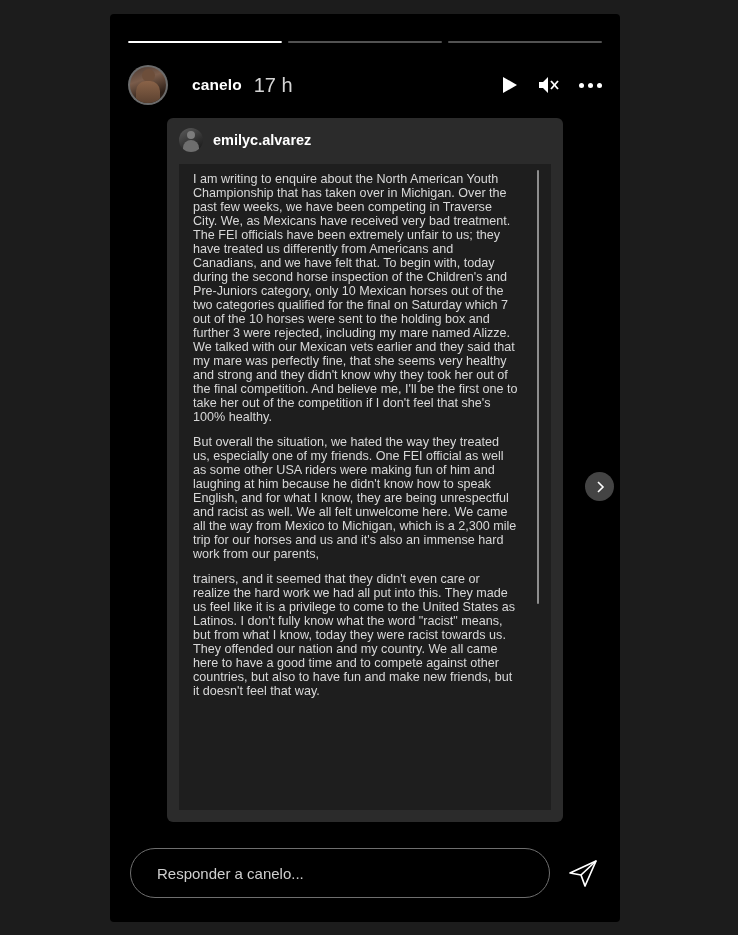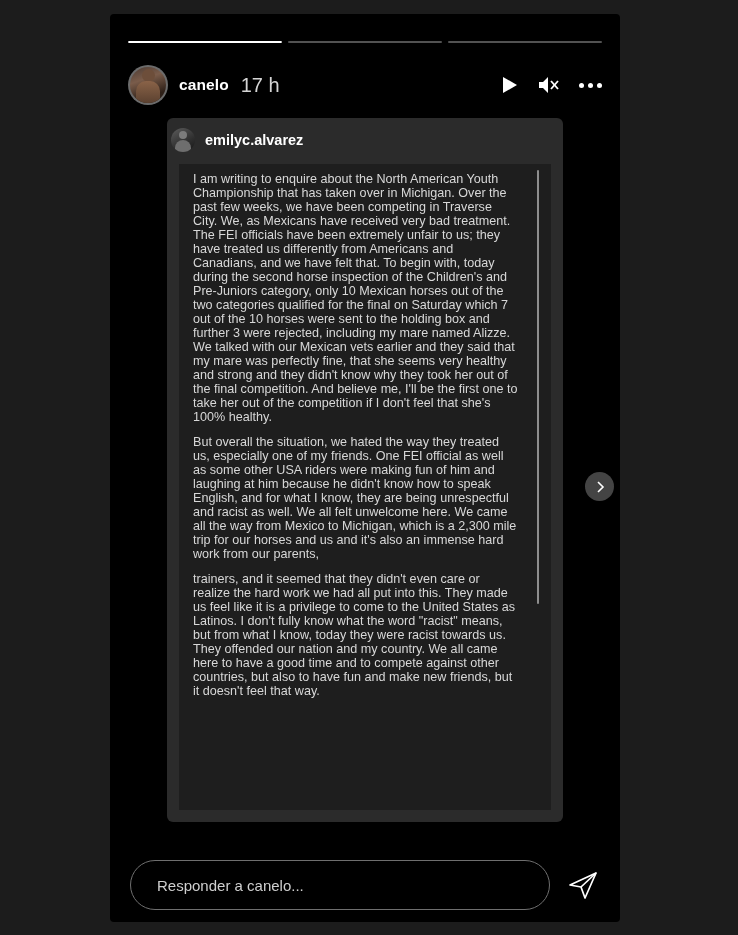--- a/index.html
+++ b/index.html
@@ -96,21 +96,21 @@
     top: 2px;
     width: 13px;
     height: 13px;
     border-radius: 50%;
     background: #6d4e3a;
   }
   .username {
     color: #ffffff;
     font-size: 15.5px;
     font-weight: bold;
-    margin-left: 11px;
+    margin-left: 24px;
     letter-spacing: 0.1px;
   }
   .timestamp {
     color: #d5d5d5;
     font-size: 20px;
     margin-left: 12px;
     font-weight: normal;
   }
   .header-actions {
     margin-left: auto;
@@ -148,21 +148,21 @@
     width: 396px;
     height: 704px;
     background: #2b2b2b;
     border-radius: 6px;
     overflow: hidden;
   }
   .shared-head {
     height: 44px;
     display: flex;
     align-items: center;
-    padding: 0 4px;
+    padding: 0 12px;
   }
   .shared-avatar {
     width: 24px;
     height: 24px;
     border-radius: 50%;
     background: linear-gradient(150deg, #5d5d5d 0%, #2f2f2f 60%, #161616 100%);
     position: relative;
     overflow: hidden;
     flex: 0 0 auto;
   }
@@ -235,21 +235,21 @@
     display: flex;
     align-items: center;
     justify-content: center;
     padding: 0;
   }
   
   .reply-row {
     position: absolute;
     left: 20px;
     right: 20px;
-    bottom: 12px;
+    bottom: 24px;
     height: 50px;
     display: flex;
     align-items: center;
     gap: 16px;
   }
   .reply-input {
     flex: 1;
     height: 50px;
     border-radius: 25px;
     border: 1px solid #6f6f6f;

